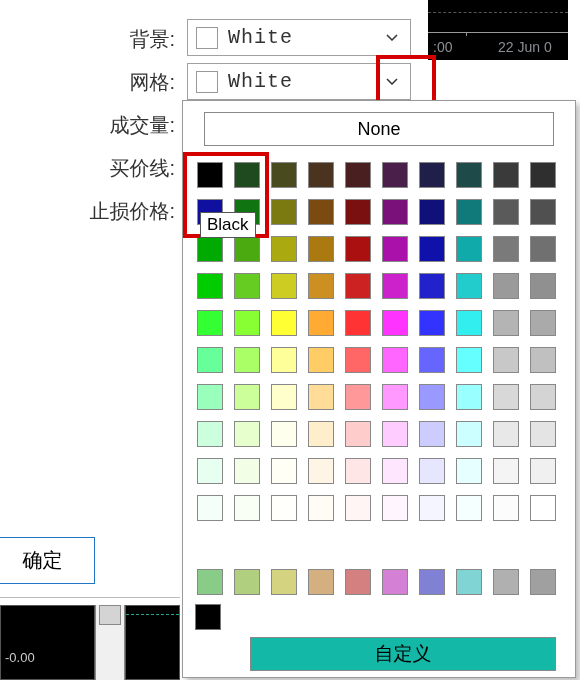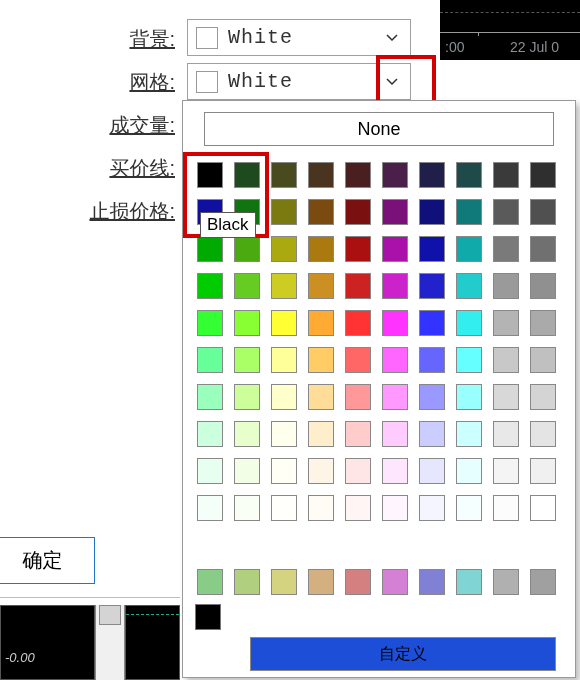--- a/index.html
+++ b/index.html
@@ -24,21 +24,20 @@
   .setting-row {
     display: flex;
     align-items: center;
     justify-content: flex-end;
     height: 43px;
     padding-right: 10px;
   }
   .setting-row label {
     font-size: 20px;
     color: #333;
-    text-decoration: underline;
   }
   .color-selector {
     position: absolute;
     top: 19px;
     left: 187px;
     width: 224px;
     height: 37px;
     border: 1px solid #a0a0a0;
     background: #fff;
     display: flex;
@@ -81,21 +80,21 @@
     left: 376px;
     width: 60px;
     height: 52px;
     border: 4px solid #d40000;
     pointer-events: none;
     z-index: 5;
   }
   .chart-fragment {
     position: absolute;
     top: 0;
-    right: 0;
+    right: 12px;
     width: 140px;
     height: 60px;
     background: #000;
     color: #8a8f94;
     font-size: 14px;
     overflow: hidden;
   }
   .chart-fragment .dashed {
     position: absolute;
     top: 12px;
@@ -152,21 +151,20 @@
     background: #fff;
     border-top: 1px solid #bbb;
   }
   .bottom-chart {
     position: absolute;
     top: 605px;
     left: 0;
     width: 180px;
     height: 75px;
     display: flex;
-    font-style: italic;
   }
   .bottom-chart .mini1 {
     width: 95px;
     height: 75px;
     background: #000;
     border: 1px solid #555;
     position: relative;
     color: #bbb;
     font-size: 12px;
   }
@@ -279,25 +277,25 @@
     border: 1px solid #777;
     background: #000;
   }
   .custom-button {
     position: absolute;
     left: 19px;
     right: 19px;
     bottom: 6px;
     height: 34px;
     border: 1px solid #888;
-    background: #1d4ed8;
+    background: #14b8a6;
     display: flex;
     align-items: center;
     justify-content: center;
-    font-size: 16px;
+    font-size: 19px;
     cursor: pointer;
     margin-left: 48px;
   }
 </style>
 </head>
 <body>
 
 <div class="settings-panel">
   <div class="setting-row">
       <label>背景:</label>
@@ -336,21 +334,21 @@
   </div>
 </div>
 
 <div class="red-highlight-dropdown"></div>
 
 <div class="chart-fragment">
   <div class="dashed"></div>
   <div class="divider"></div>
   <div class="tick"></div>
   <span class="timelabel">:00</span>
-  <span class="datelabel">22 Jul 0</span>
+  <span class="datelabel">22 Jun 0</span>
 </div>
 
 <div class="ok-button">
   <span>确定</span>
 </div>
 
 <div class="panel-divider"></div>
 
 <div class="bottom-chart">
   <div class="mini1">

